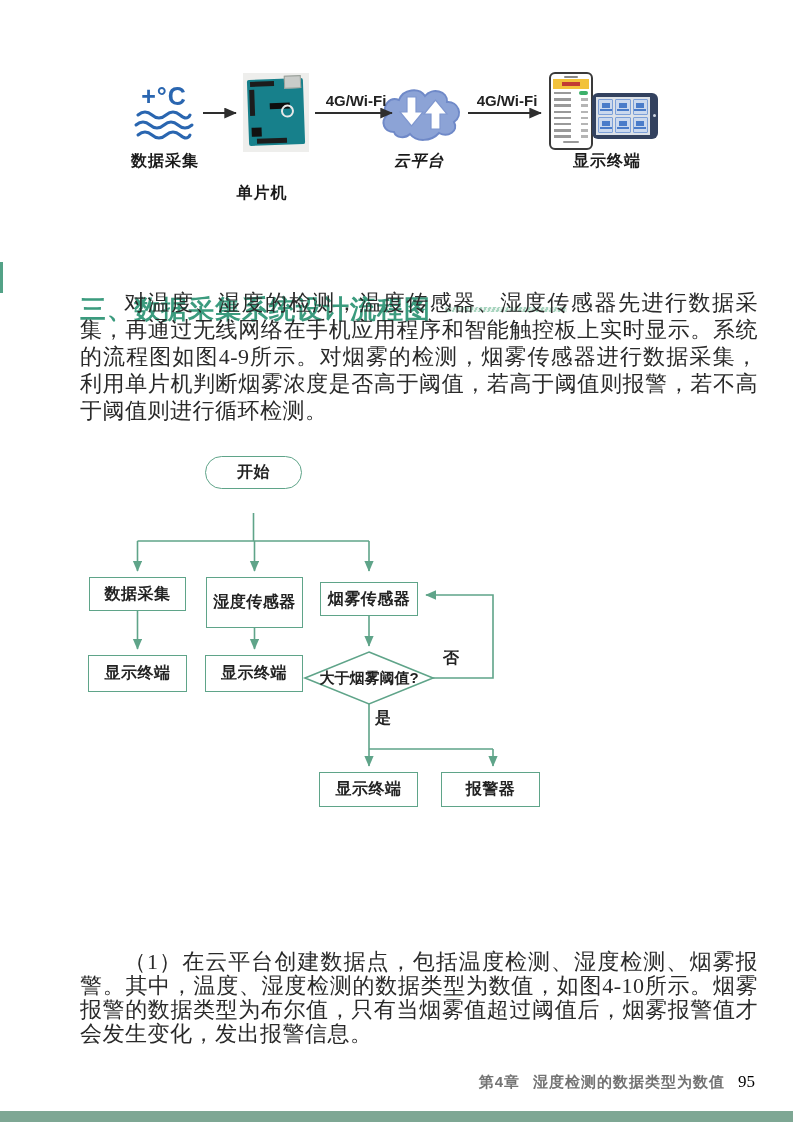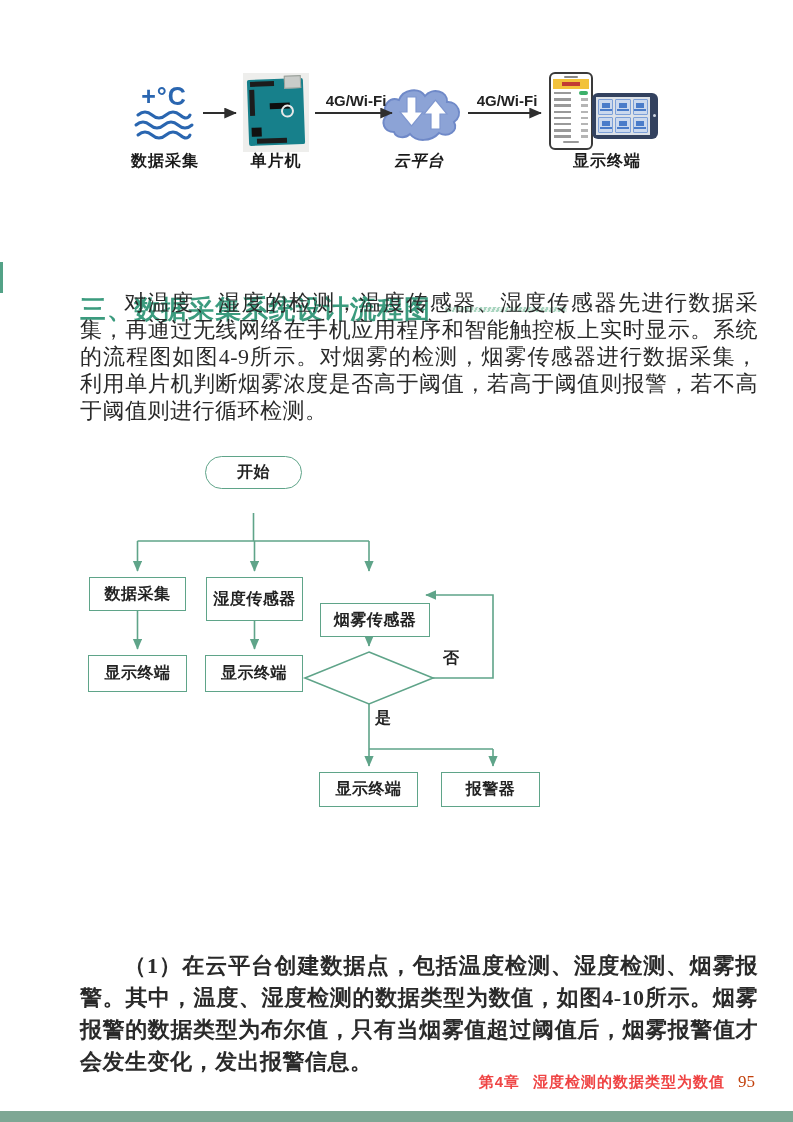--- a/index.html
+++ b/index.html
@@ -60,22 +60,22 @@
   .tablet .scr{position:absolute;left:4px;top:4px;right:8px;bottom:4px;background:#dde2e8;
     display:grid;grid-template-columns:1fr 1fr 1fr;grid-template-rows:1fr 1fr;gap:2px;padding:2px;box-sizing:border-box;}
   .tablet .cell{background:#CBD9EE;border:1px solid #7DA0D8;border-radius:1px;
     display:flex;flex-direction:column;align-items:center;justify-content:center;gap:1.5px;}
   .tablet .cell .g{width:8px;height:5px;background:#4A7CC9;}
   .tablet .cell .lb{width:12px;height:2px;background:#4A7CC9;}
   .tablet .dot{position:absolute;right:2px;top:21px;width:3px;height:3px;border-radius:50%;background:#cfd6e2;}
   
   .footer{position:absolute;left:0;top:1072px;width:755px;display:flex;justify-content:flex-end;
     align-items:baseline;gap:13px;}
-  .footer .chap{font:bold 15px "Liberation Sans",sans-serif;color:#ef4444;letter-spacing:1px;}
-  .footer .pnum{font:17px "Liberation Serif",serif;color:#c2410c;}
+  .footer .chap{font:bold 15px "Liberation Sans",sans-serif;color:#737373;letter-spacing:1px;}
+  .footer .pnum{font:17px "Liberation Serif",serif;color:#000000;}
   .bottom-band{position:absolute;left:0;top:1111px;width:793px;height:11px;background:#7EA794;}
   .edge-tab{position:absolute;left:0;top:262px;width:3px;height:31px;background:#53A287;}
   svg.layer{position:absolute;left:0;top:0;z-index:1;}
 </style>
 </head>
 <body>
 
 <div class="page">
 
   <svg class="layer" width="793" height="1122" viewBox="0 0 793 1122">
@@ -207,48 +207,49 @@
           <span class="lb"></span>
         </div>
     </div>
     <div class="dot"></div>
   </div>
 
   <div class="link-label" style="left:306px;">4G/Wi-Fi</div>
   <div class="link-label" style="left:457px;">4G/Wi-Fi</div>
 
   <div class="diagram-label" style="left:115px;width:100px;">数据采集</div>
-  <div class="diagram-label" style="left:226px;width:100px;">单片机</div>
+  <div class="diagram-label" style="left:212px;width:100px;margin-top:32px;">单片机</div>
   <div class="diagram-label" style="left:369px;width:100px;font-style:italic;">云平台</div>
   <div class="diagram-label" style="left:557px;width:100px;">显示终端</div>
 
 
   <div class="sec-heading" style="top:256px;">
     <span class="txt">三、数据采集系统设计流程图</span>
     <span class="hatch"></span>
   </div>
   <div class="body-par" style="top:289px;">对温度、湿度的检测，温度传感器、湿度传感器先进行数据采集，再通过无线网络在手机应用程序和智能触控板上实时显示。系统的流程图如图4-9所示。对烟雾的检测，烟雾传感器进行数据采集，利用单片机判断烟雾浓度是否高于阈值，若高于阈值则报警，若不高于阈值则进行循环检测。</div>
 
   <div class="fbox" style="left:205px;top:456px;width:97px;height:33px;border-radius:17px;">开始</div>
 
   <div class="fbox" style="left:89px;top:577px;width:97px;height:34px;">数据采集</div>
-  <div class="fbox" style="left:206px;top:577px;width:97px;height:44px;">湿度传感器</div>
-  <div class="fbox" style="left:320px;top:603px;width:110px;height:34px;">烟雾传感器</div>
+  <div class="fbox" style="left:206px;top:577px;width:97px;height:51px;">湿度传感器</div>
+  <div class="fbox" style="left:320px;top:582px;width:98px;height:34px;">烟雾传感器</div>
 
   <div class="fbox" style="left:88px;top:655px;width:99px;height:37px;">显示终端</div>
   <div class="fbox" style="left:205px;top:655px;width:98px;height:37px;">显示终端</div>
 
+  <div class="decision-text">大于烟雾阈值?</div>
   <div class="yesno" style="left:443px;top:648px;">否</div>
   <div class="yesno" style="left:375px;top:708px;">是</div>
 
   <div class="fbox" style="left:319px;top:772px;width:99px;height:35px;">显示终端</div>
   <div class="fbox" style="left:441px;top:772px;width:99px;height:35px;">报警器</div>
 
 
-  <div class="body-par" style="top:950px;line-height:32px;font-weight:bold;">（1）在云平台创建数据点，包括温度检测、湿度检测、烟雾报警。其中，温度、湿度检测的数据类型为数值，如图4-10所示。烟雾报警的数据类型为布尔值，只有当烟雾值超过阈值后，烟雾报警值才会发生变化，发出报警信息。</div>
+  <div class="body-par" style="top:950px;line-height:24px;">（1）在云平台创建数据点，包括温度检测、湿度检测、烟雾报警。其中，温度、湿度检测的数据类型为数值，如图4-10所示。烟雾报警的数据类型为布尔值，只有当烟雾值超过阈值后，烟雾报警值才会发生变化，发出报警信息。</div>
 
   <div class="footer">
     <span class="chap">第4章</span>
     <span class="chap">湿度检测的数据类型为数值</span>
     <span class="pnum">95</span>
   </div>
 
   <div class="edge-tab"></div>
   <div class="bottom-band"></div>
 </div>

